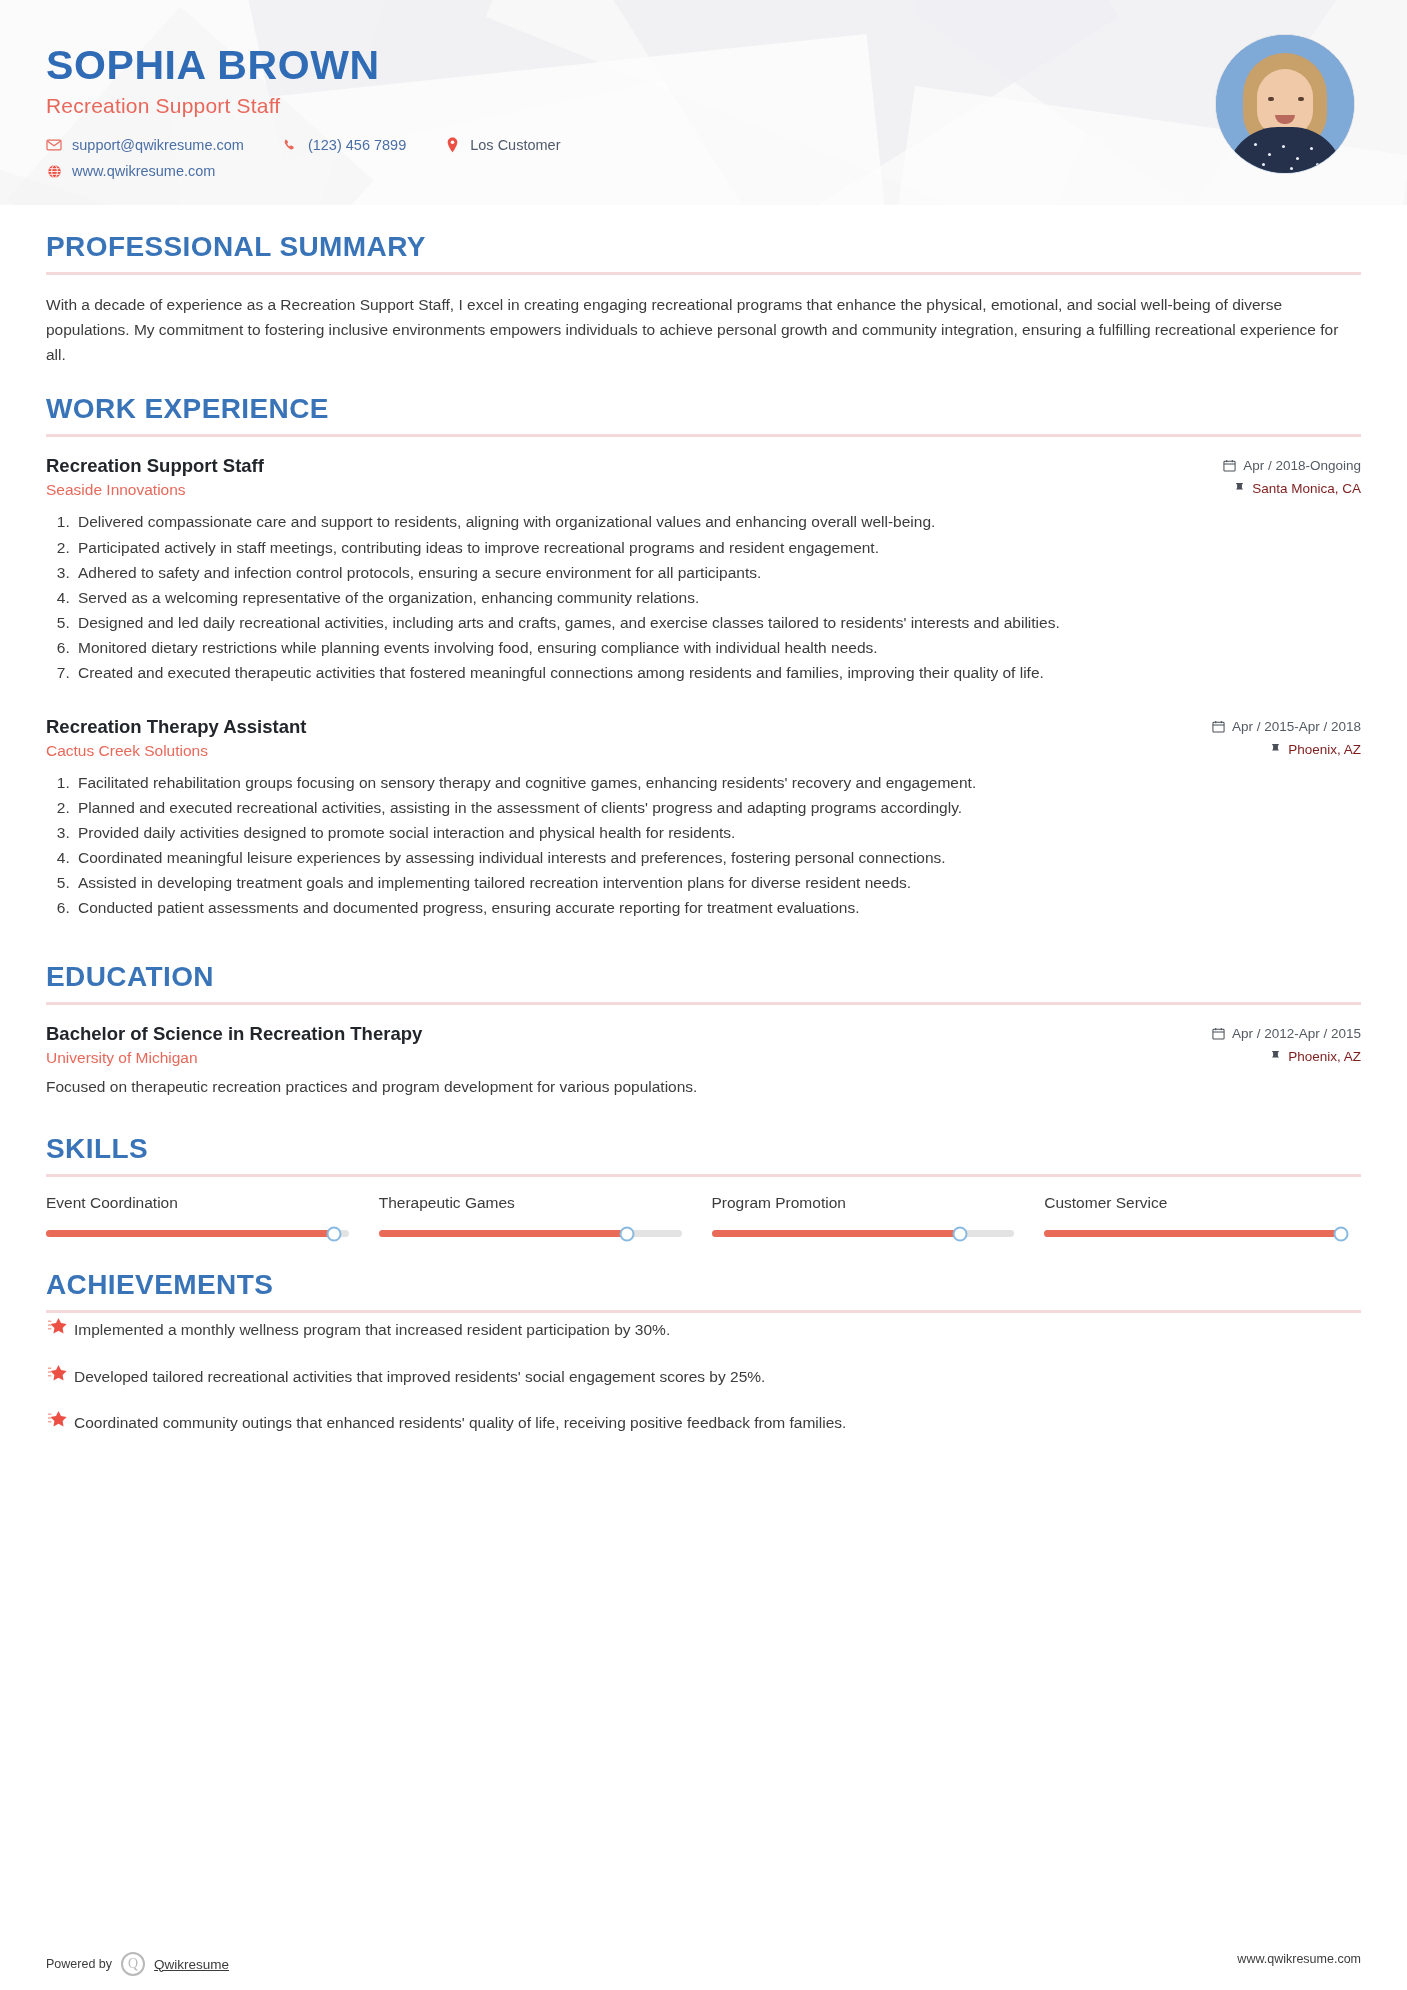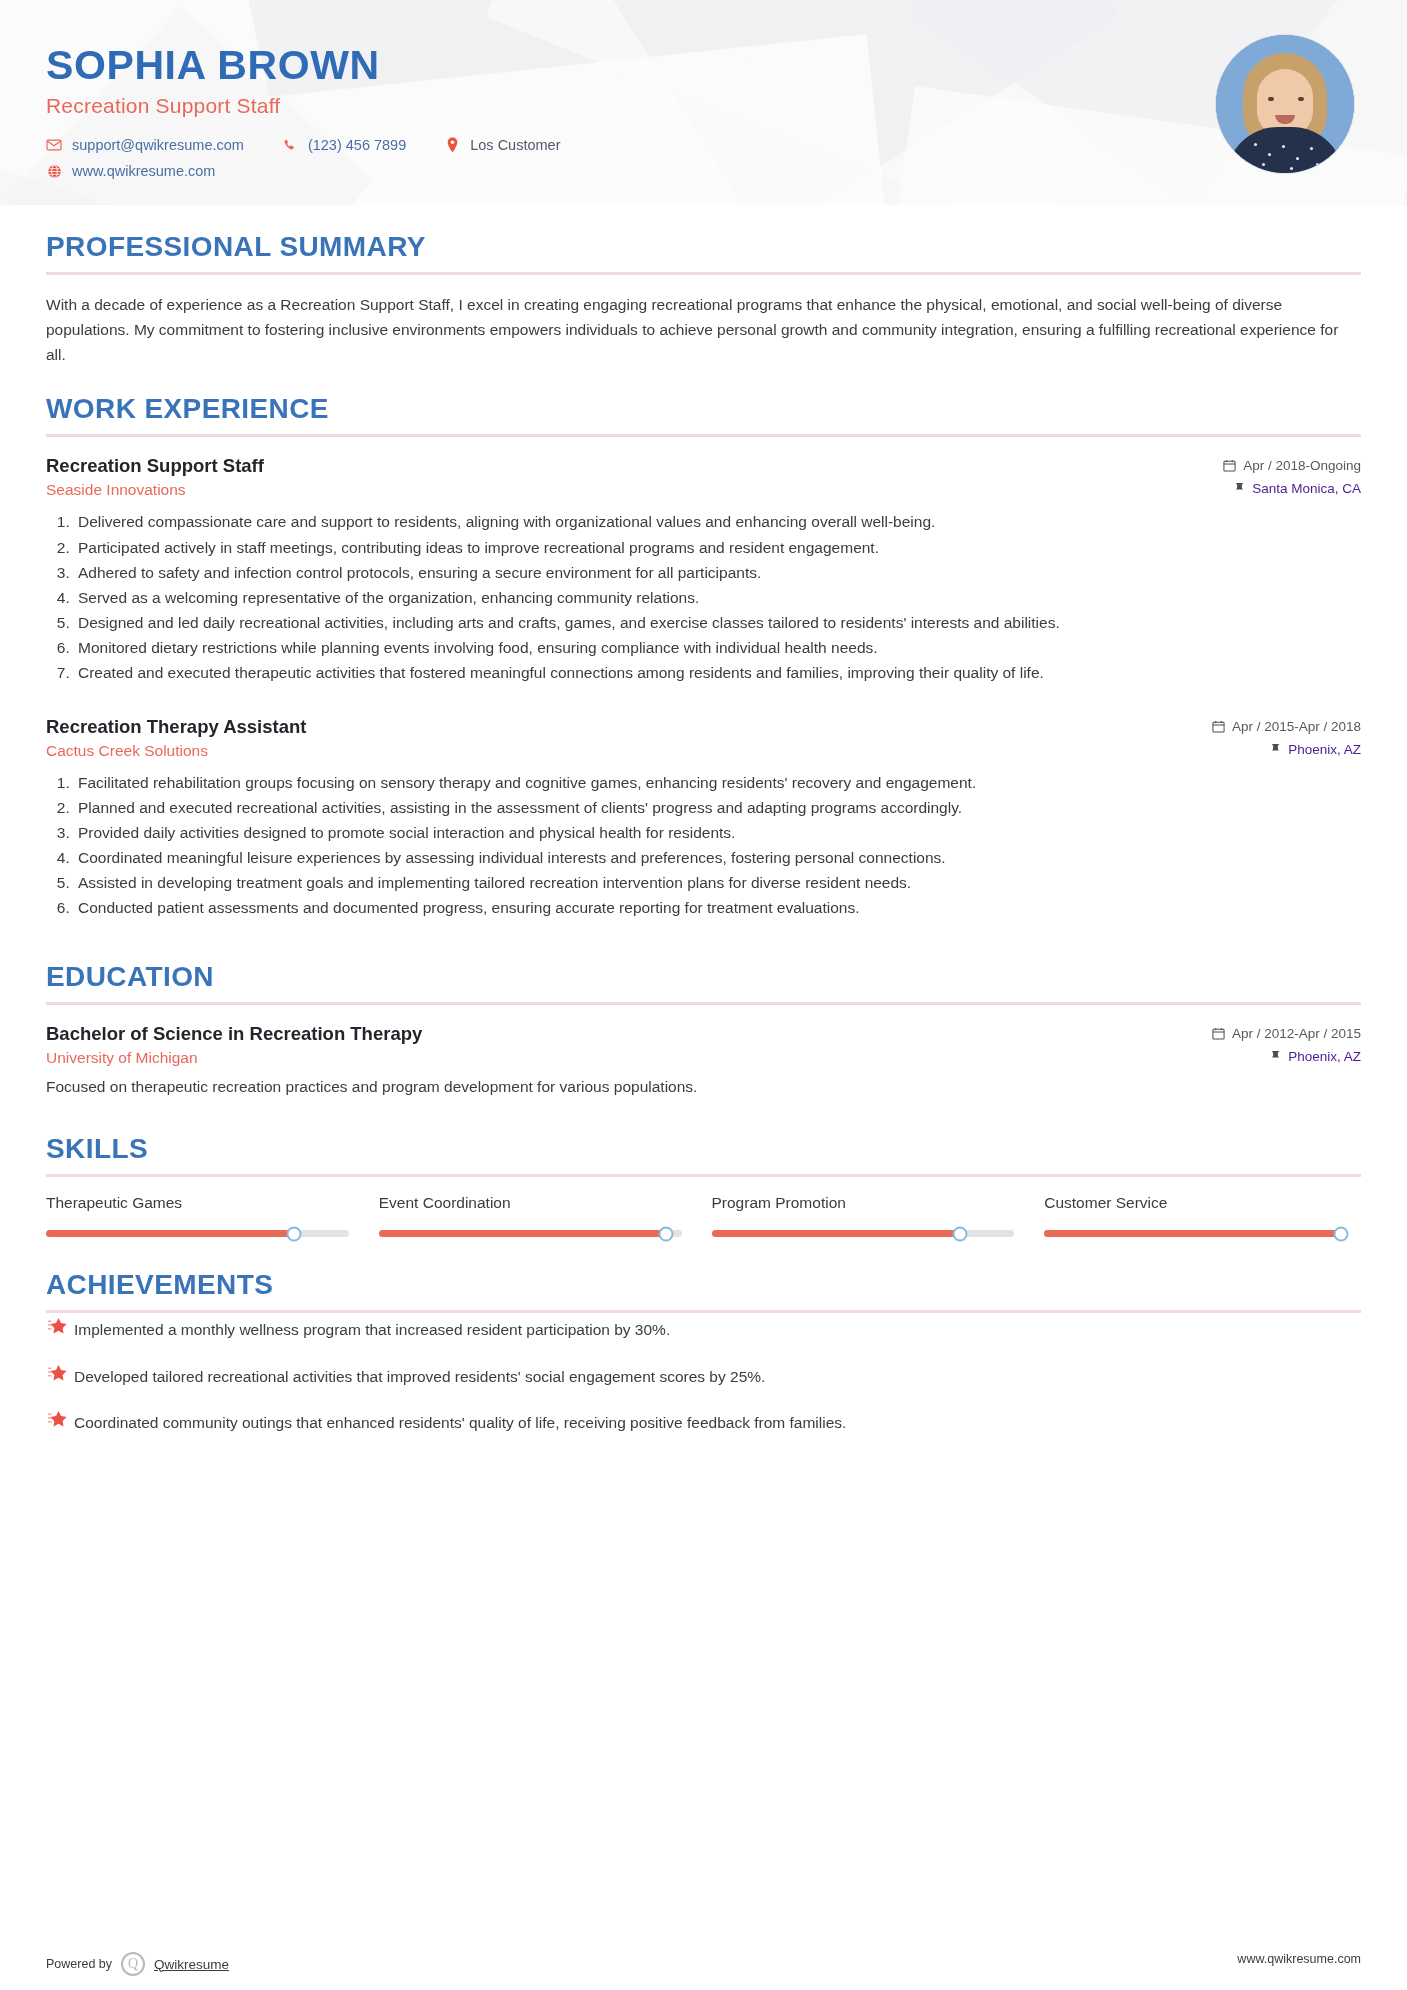--- a/index.html
+++ b/index.html
@@ -126,21 +126,21 @@
     color:#3c3c3c;
   }
 
   .entry { margin-top:18px; }
   .entry-top { display:flex; justify-content:space-between; align-items:flex-start; }
   .entry-title { font-size:18.5px; font-weight:bold; color:#22262b; }
   .entry-meta { font-size:13.5px; color:#555b63; display:flex; align-items:center; white-space:nowrap; padding-top:3px; }
   .entry-meta .ico { margin-right:7px; display:inline-flex; color:#4a4f57; }
   .entry-sub { display:flex; justify-content:space-between; align-items:flex-start; margin-top:4px; }
   .entry-org { font-size:15.5px; color:#e8685a; }
-  .entry-loc { font-size:13.5px; color:#4c1d95; display:flex; align-items:center; white-space:nowrap; }
+  .entry-loc { font-size:13.5px; color:#7f1d1d; display:flex; align-items:center; white-space:nowrap; }
   .entry-loc .ico { margin-right:7px; display:inline-flex; color:#4a4f57; }
 
   ol.bullets { margin:11px 0 0 28px; }
   ol.bullets li {
     font-size:15.5px;
     line-height:1.56;
     color:#3c3c3c;
     margin-bottom:1px;
     padding-left:4px;
   }
@@ -404,31 +404,31 @@
       <p class="edu-desc">Focused on therapeutic recreation practices and program development for various populations.</p>
     </div>
   </div>
 
   <div class="section" style="margin-top:34px">
     <div class="section-title">SKILLS</div>
     <div class="section-rule"></div>
 
     <div class="skills-grid">
       <div>
+        <div class="skill-name">Event Coordination</div>
+        <div class="skill-bar">
+          <div class="skill-fill" style="width: 95%;"></div>
+          <div class="skill-knob" style="left: 95%;"></div>
+        </div>
+      </div>
+      <div>
         <div class="skill-name">Therapeutic Games</div>
         <div class="skill-bar">
           <div class="skill-fill" style="width: 82%;"></div>
           <div class="skill-knob" style="left: 82%;"></div>
-        </div>
-      </div>
-      <div>
-        <div class="skill-name">Event Coordination</div>
-        <div class="skill-bar">
-          <div class="skill-fill" style="width: 95%;"></div>
-          <div class="skill-knob" style="left: 95%;"></div>
         </div>
       </div>
       <div>
         <div class="skill-name">Program Promotion</div>
         <div class="skill-bar">
           <div class="skill-fill" style="width: 82%;"></div>
           <div class="skill-knob" style="left: 82%;"></div>
         </div>
       </div>
       <div>

